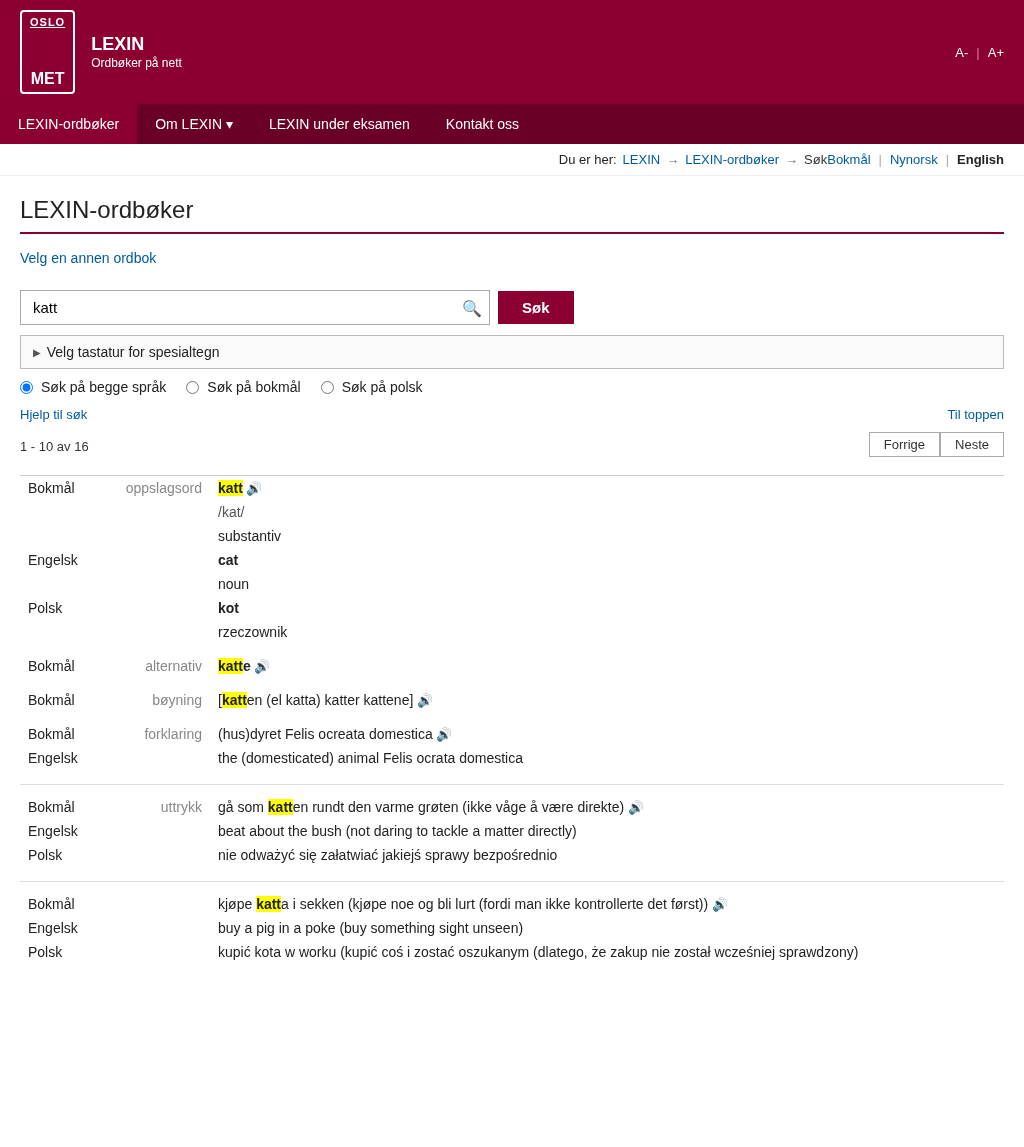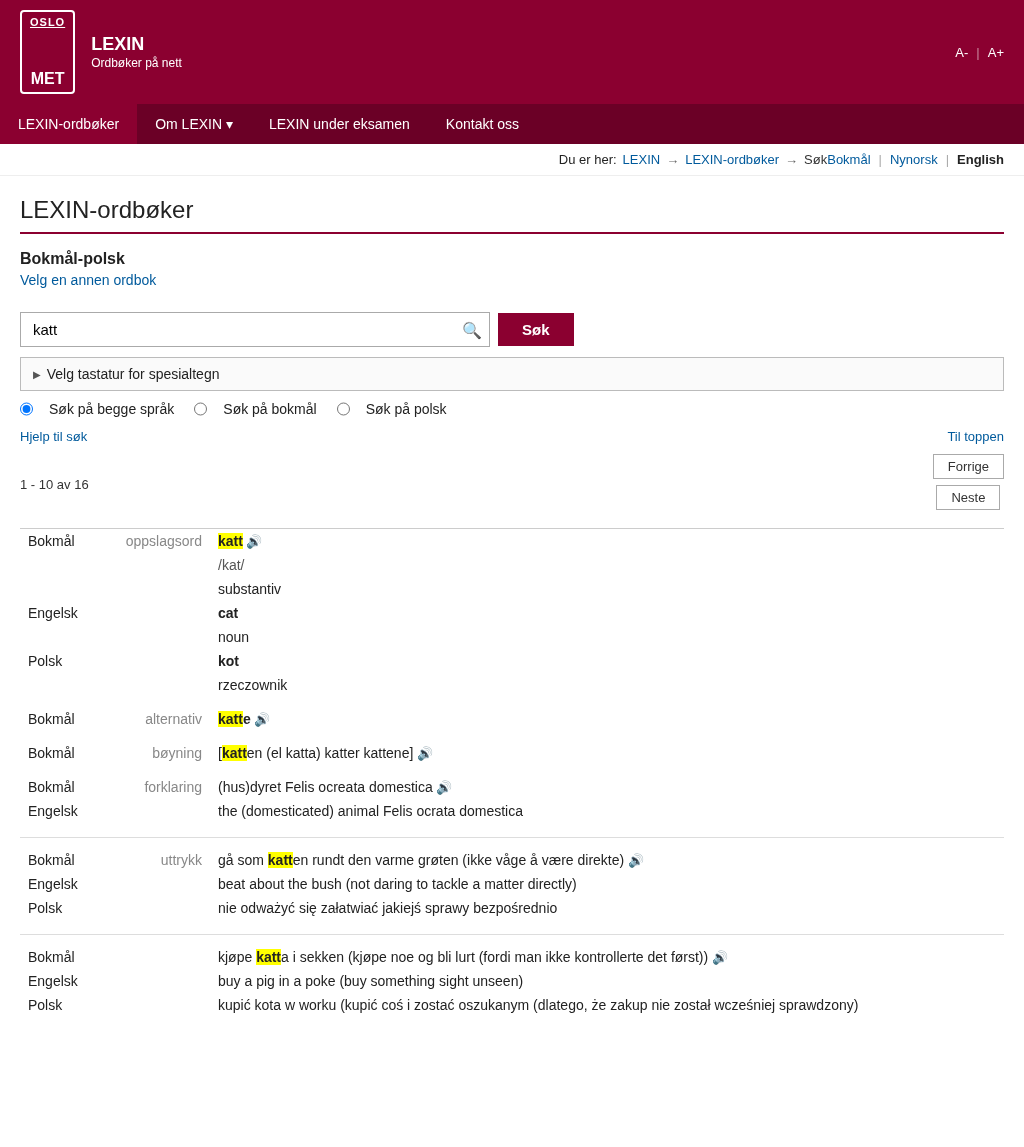--- a/index.html
+++ b/index.html
@@ -129,26 +129,26 @@
       cursor: pointer;
       display: flex;
       align-items: center;
       gap: 6px;
       background: #fafafa;
     }
     .triangle { font-size: 10px; color: #555; }
 
     
     .radio-group { display: flex; gap: 20px; align-items: center; margin: 8px 0; }
-    .radio-label { display: flex; gap: 16px; cursor: pointer; font-size: 14px; }
+    .radio-label { display: flex; align-items: center; gap: 8px; cursor: pointer; font-size: 14px; }
     .radio-label input { cursor: pointer; }
     .help-link { color: #005a9c; font-size: 13px; cursor: pointer; }
     .to-top { color: #005a9c; font-size: 13px; cursor: pointer; }
     .results-count { font-size: 13px; color: #333; margin-top: 4px; }
-    .pagination { display: flex; gap: 6px; align-items: center; margin: 6px 0; flex-direction: column; }
+    .pagination { display: flex; align-items: flex-start; margin: 6px 0; }
     .page-btn {
       border: 1px solid #aaa;
       background: white;
       padding: 4px 14px;
       cursor: pointer;
       font-size: 13px;
       color: #333;
     }
 
     
@@ -217,21 +217,20 @@
     <span class="sep">|</span>
     <span>Nynorsk</span>
     <span class="sep">|</span>
     <span class="active">English</span>
   </div>
 </div>
 
 <div class="main">
   <h1 class="page-title">LEXIN-ordbøker</h1>
 
-  <div class="dict-name">Bokmål-polsk</div>
   <a class="change-dict">Velg en annen ordbok</a>
 
   
   <div class="search-section">
     <div class="search-row">
       <div class="search-input-wrap">
         <input class="search-input" type="text" value="katt" style="">
         <button class="search-icon-btn">🔍</button>
       </div>
       <button class="search-btn">Søk</button>

